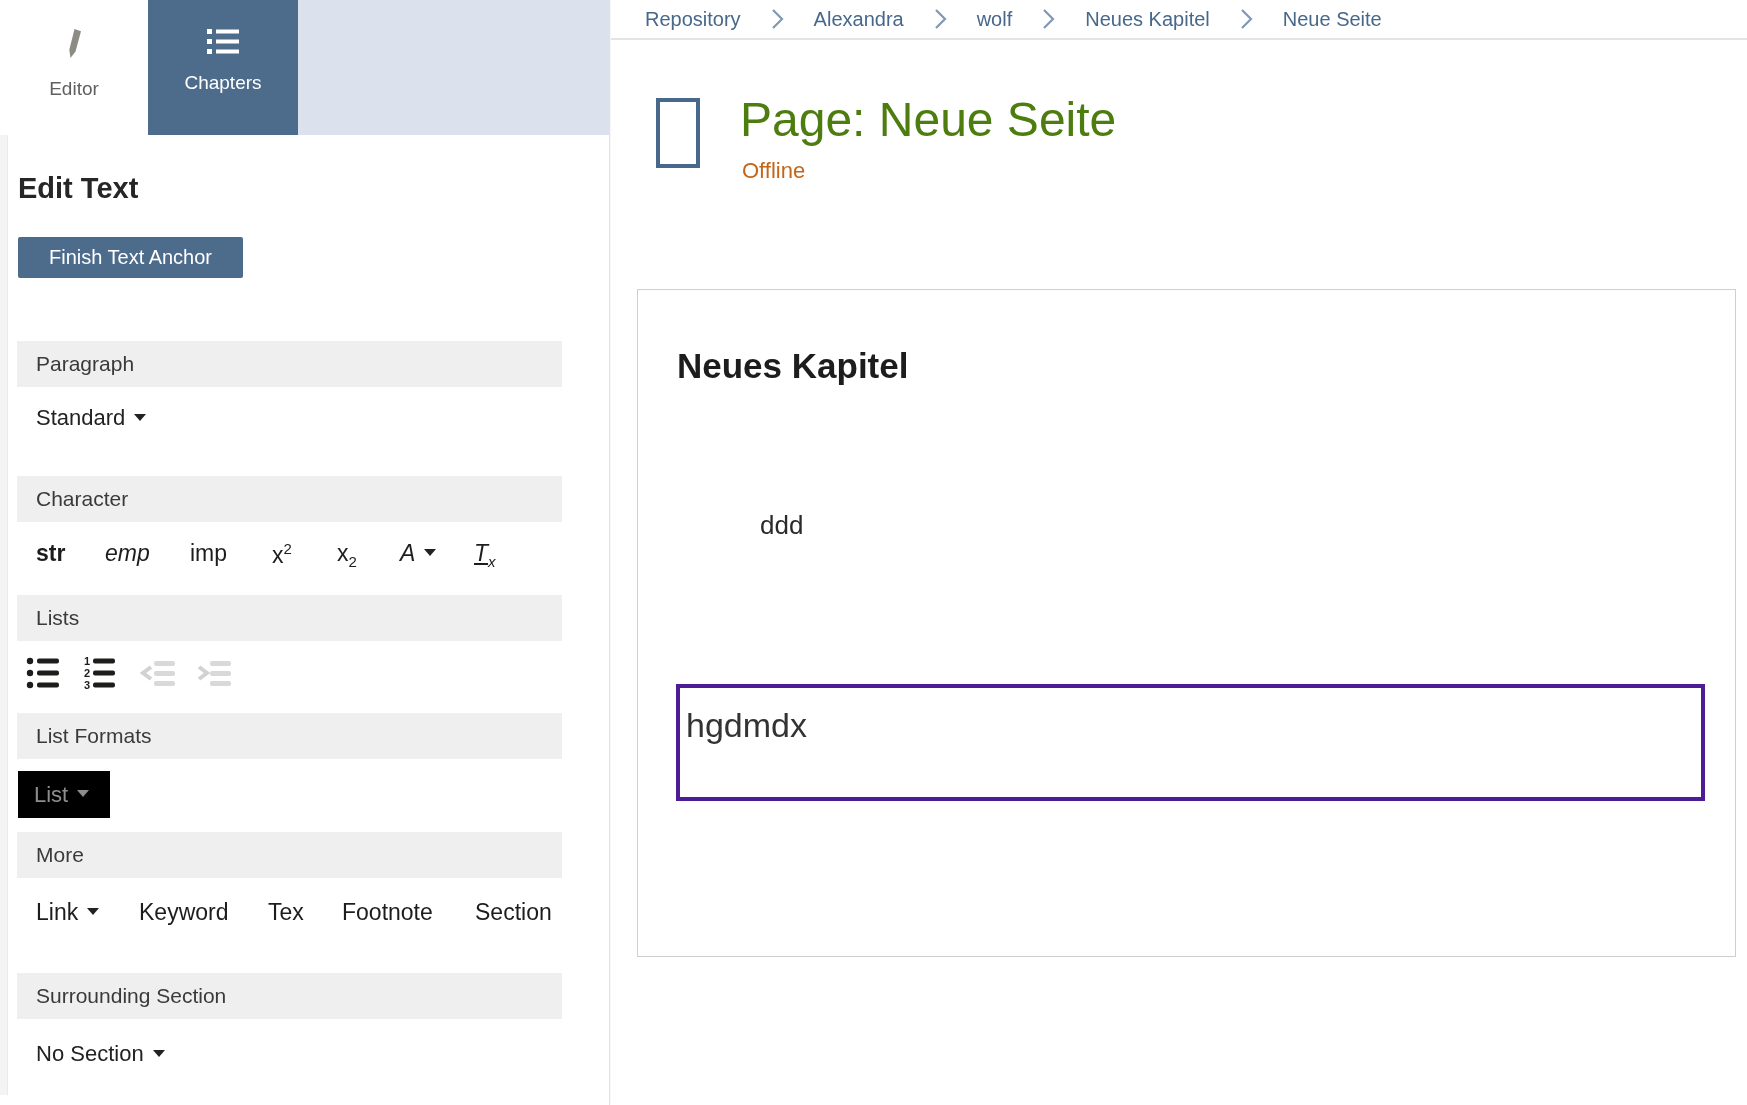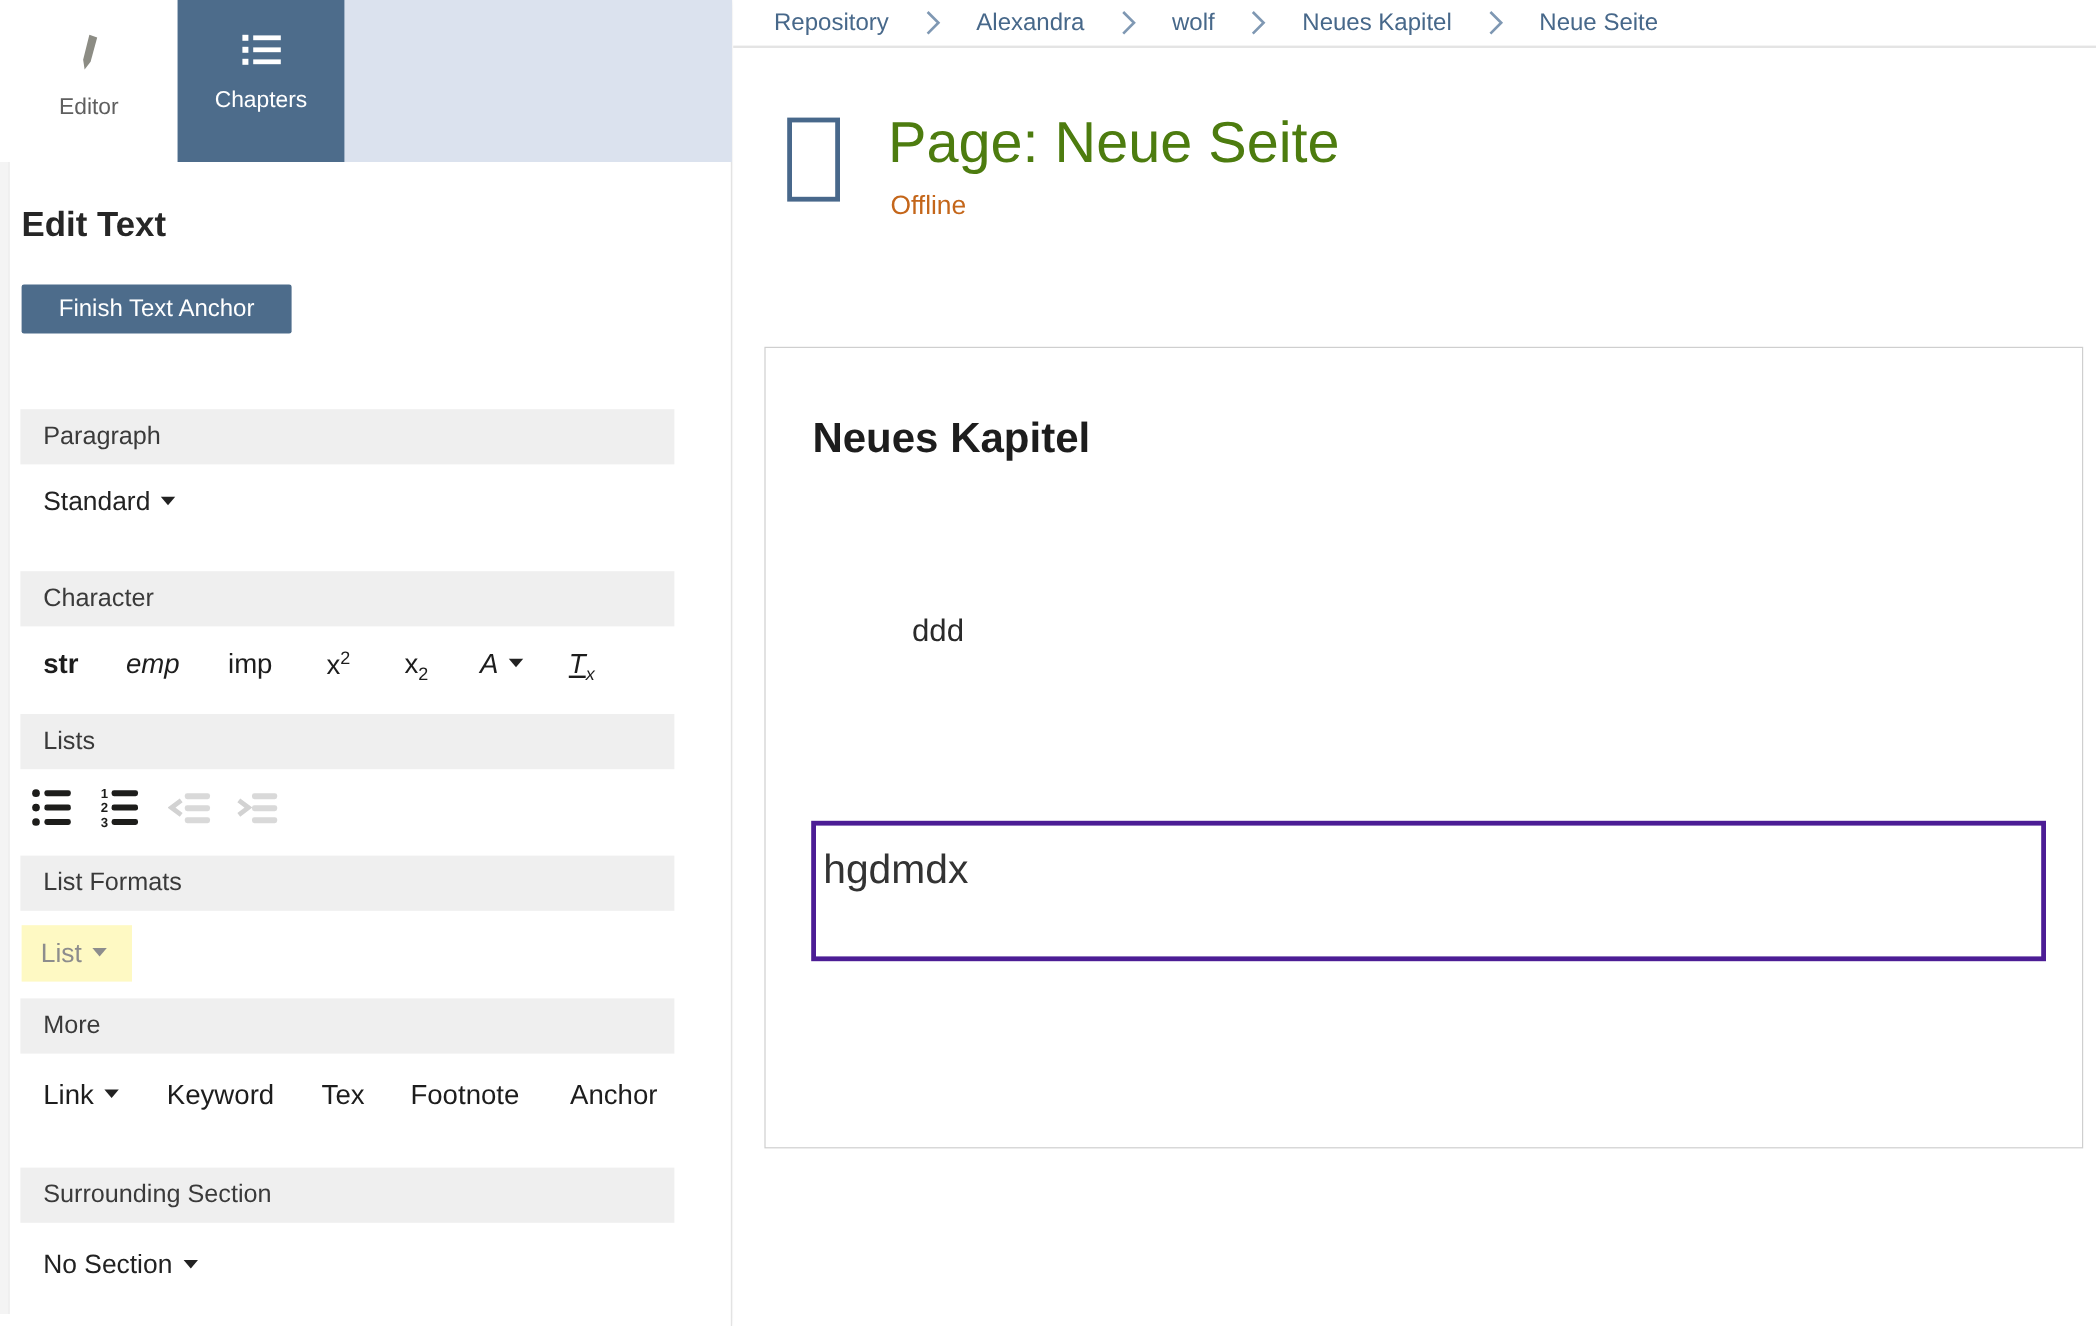--- a/index.html
+++ b/index.html
@@ -9,21 +9,21 @@
 
   
   .sidebar { position:absolute; left:0; top:0; width:610px; height:1105px; background:#fff;
              border-right:1px solid #e3e3e3; box-shadow:3px 0 7px rgba(0,0,0,.05);padding-left:16px; }
   .scroll-track { position:absolute; left:0; top:135px; width:8px; height:960px;
                   background:#f4f4f4; border-right:1px solid #ebebeb; }
   .tabstrip { position:absolute; left:0; top:0; width:610px; height:135px; background:#dbe2ee; }
   .tab { position:absolute; top:0; height:135px; display:flex; flex-direction:column;
          align-items:center; padding-top:27px; gap:11px; cursor:pointer; }
   .tab-editor { left:0; width:148px; background:#ffffff; }
-  .tab-chapters { left:148px; width:139px; background:#4d6c8b; }
+  .tab-chapters { left:148px; width:150px; background:#4d6c8b; }
   .tab-label { font-size:19px; color:#5f5f5f; }
   .tab-chapters .tab-label { color:#fff; }
 
   .side-h1 { position:absolute; left:18px; top:172px; font-size:29px; font-weight:bold; color:#262626; }
   .finish-btn { position:absolute; left:18px; top:237px; width:225px; height:41px;
                 background:#4d6c8b; color:#fff; font-size:20px; border:none; border-radius:2px;
                 font-family:inherit; cursor:pointer; }
   .sec-bar { position:absolute; left:17px; width:545px; height:46px; background:#efefef;
              font-size:21px; color:#3a3a3a; line-height:46px; padding-left:19px; }
   .bar-paragraph { top:341px; } .bar-character { top:476px; } .bar-lists { top:595px; }
@@ -44,21 +44,21 @@
   .ci-sup { left:272px; } .ci-sub { left:337px; }
   .ci-color { left:400px; font-style:italic; }
   .ci-clear { left:474px; font-style:italic; }
   .ci-clear .tbase { text-decoration:underline; }
   sup { font-size:15px; } sub { font-size:15px; }
 
   .list-icon { position:absolute; top:653px; width:34px; height:40px; cursor:pointer; }
   .li-ul { left:26px; } .li-ol { left:82px; } .li-out { left:140px; } .li-in { left:196px; }
 
   .list-btn { position:absolute; left:18px; top:771px; width:92px; height:47px;
-              background:#fef9c3; color:#8d8d8d; font-size:22px; border:none;
+              background:#000000; color:#8d8d8d; font-size:22px; border:none;
               font-family:inherit; text-align:left; padding-left:16px; cursor:default; }
 
   .more-item { position:absolute; top:899px; font-size:23px; color:#1d1d1d; cursor:pointer; white-space:nowrap; }
   .mi-link { left:36px; } .mi-keyword { left:139px; } .mi-tex { left:268px; }
   .mi-footnote { left:342px; } .mi-anchor { left:475px; }
 
   
   .main { position:absolute; left:611px; top:0; width:1136px; height:1105px; background:#fff; }
   .breadcrumb { position:absolute; left:0; top:0; width:1136px; height:40px;
                 border-bottom:2px solid #e4e4e4; display:flex; align-items:center;
@@ -166,21 +166,21 @@
     </span>
 
     <div class="sec-bar bar-listformats">List Formats</div>
     <button class="list-btn"><span>List</span><span class="caret caret-gray"></span></button>
 
     <div class="sec-bar bar-more">More</div>
     <span class="more-item mi-link"><span>Link</span><span class="caret"></span></span>
     <span class="more-item mi-keyword">Keyword</span>
     <span class="more-item mi-tex">Tex</span>
     <span class="more-item mi-footnote">Footnote</span>
-    <span class="more-item mi-anchor">Anchor</span>
+    <span class="more-item mi-anchor">Section</span>
 
     <div class="sec-bar bar-surrounding">Surrounding Section</div>
     <div class="dd dd-nosection"><span>No Section</span><span class="caret"></span></div>
   </div>
 
   <div class="main">
 
     <div class="breadcrumb">
       <span class="bc-item">Repository</span>
       <svg class="bc-sep" viewBox="0 0 13 22">

